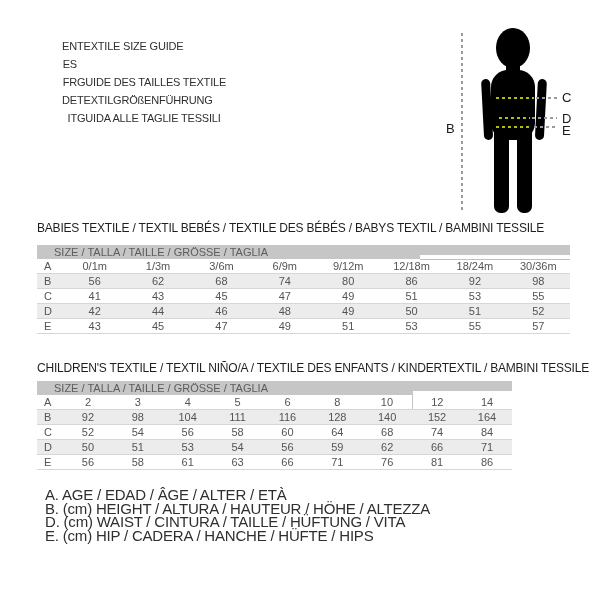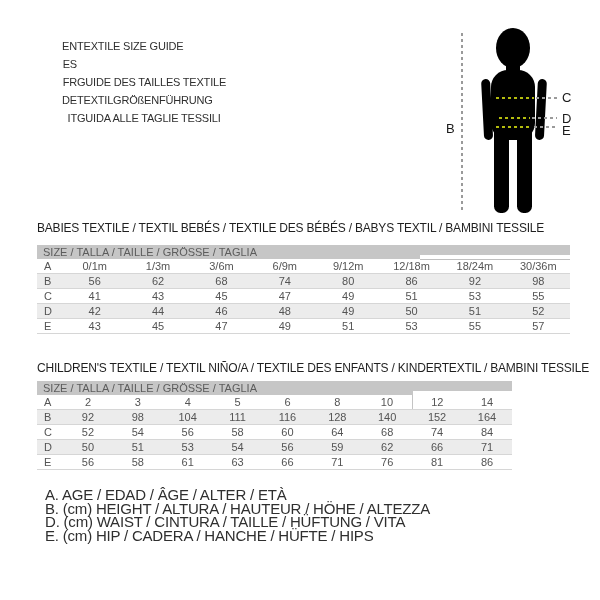--- a/index.html
+++ b/index.html
@@ -37,21 +37,21 @@
   
   .section-title { position:absolute; left:37px; font-size:12px; color:#1f1f1f; letter-spacing:-0.2px; white-space:nowrap; }
   .title-babies { top:221px; }
   .title-children { top:361px; }
 
   
   .table-wrap { position:absolute; left:37px; }
   .wrap-babies { top:245px; width:533px; }
   .wrap-children { top:381px; width:475px; }
   .size-bar { height:14px; background:#c6c6c6; color:#5c5c5c; font-size:11px;
-    line-height:14px; padding-left:6px; box-sizing:border-box; position:relative; }
+    line-height:14px; padding-left:17px; box-sizing:border-box; position:relative; }
   .bar-notch { position:absolute; top:10px; right:0; height:4px; background:#fff;
     border-bottom:1px solid #bfbfbf; }
   .notch-babies { left:383px; }
   .notch-children { left:376px; border-bottom:none; }
   table.size-table { border-collapse:collapse; table-layout:fixed; width:100%;
     font-size:11px; color:#545454; }
   .size-table td { height:14px; padding:0; text-align:center;
     border-bottom:1px solid #d6d6d6; font-weight:normal; }
   .size-table td.rowlabel { text-align:left; padding-left:7px; }
   .size-table tr.shaded { background:#ececec; }

